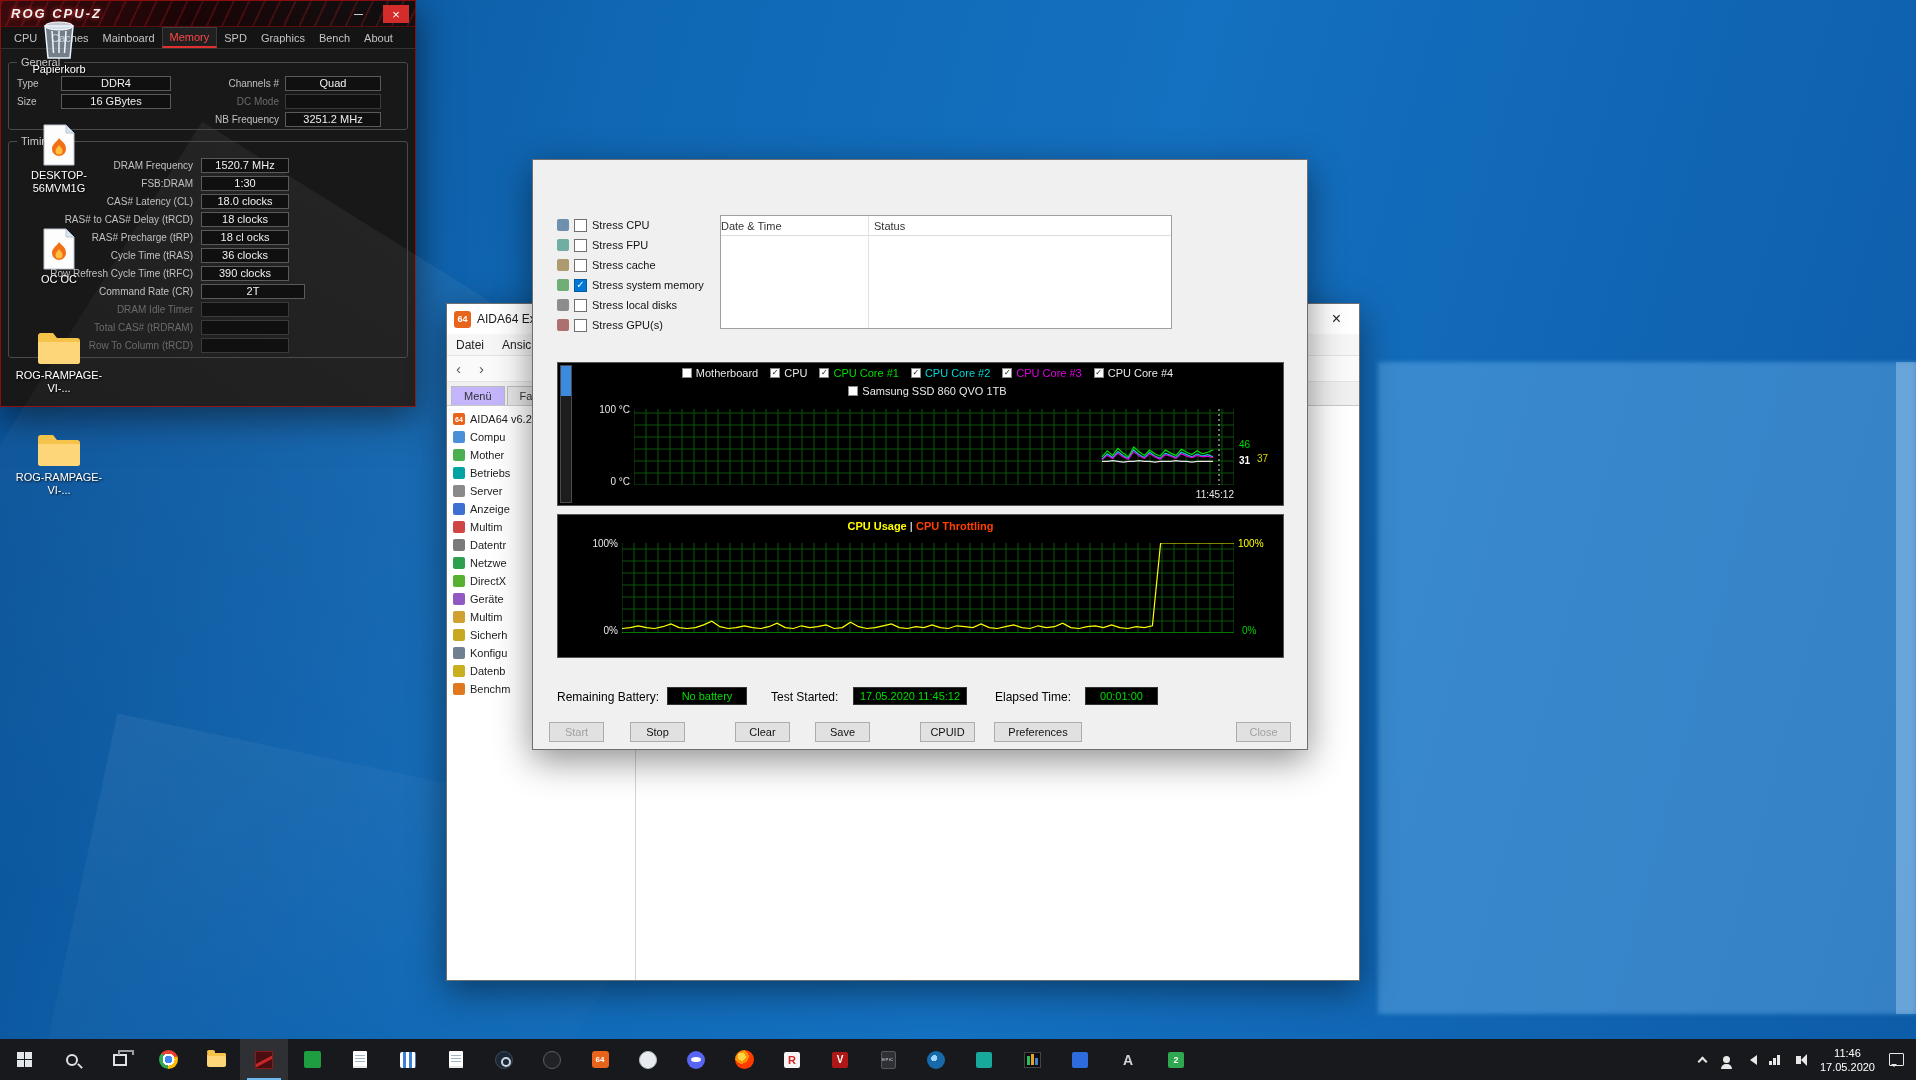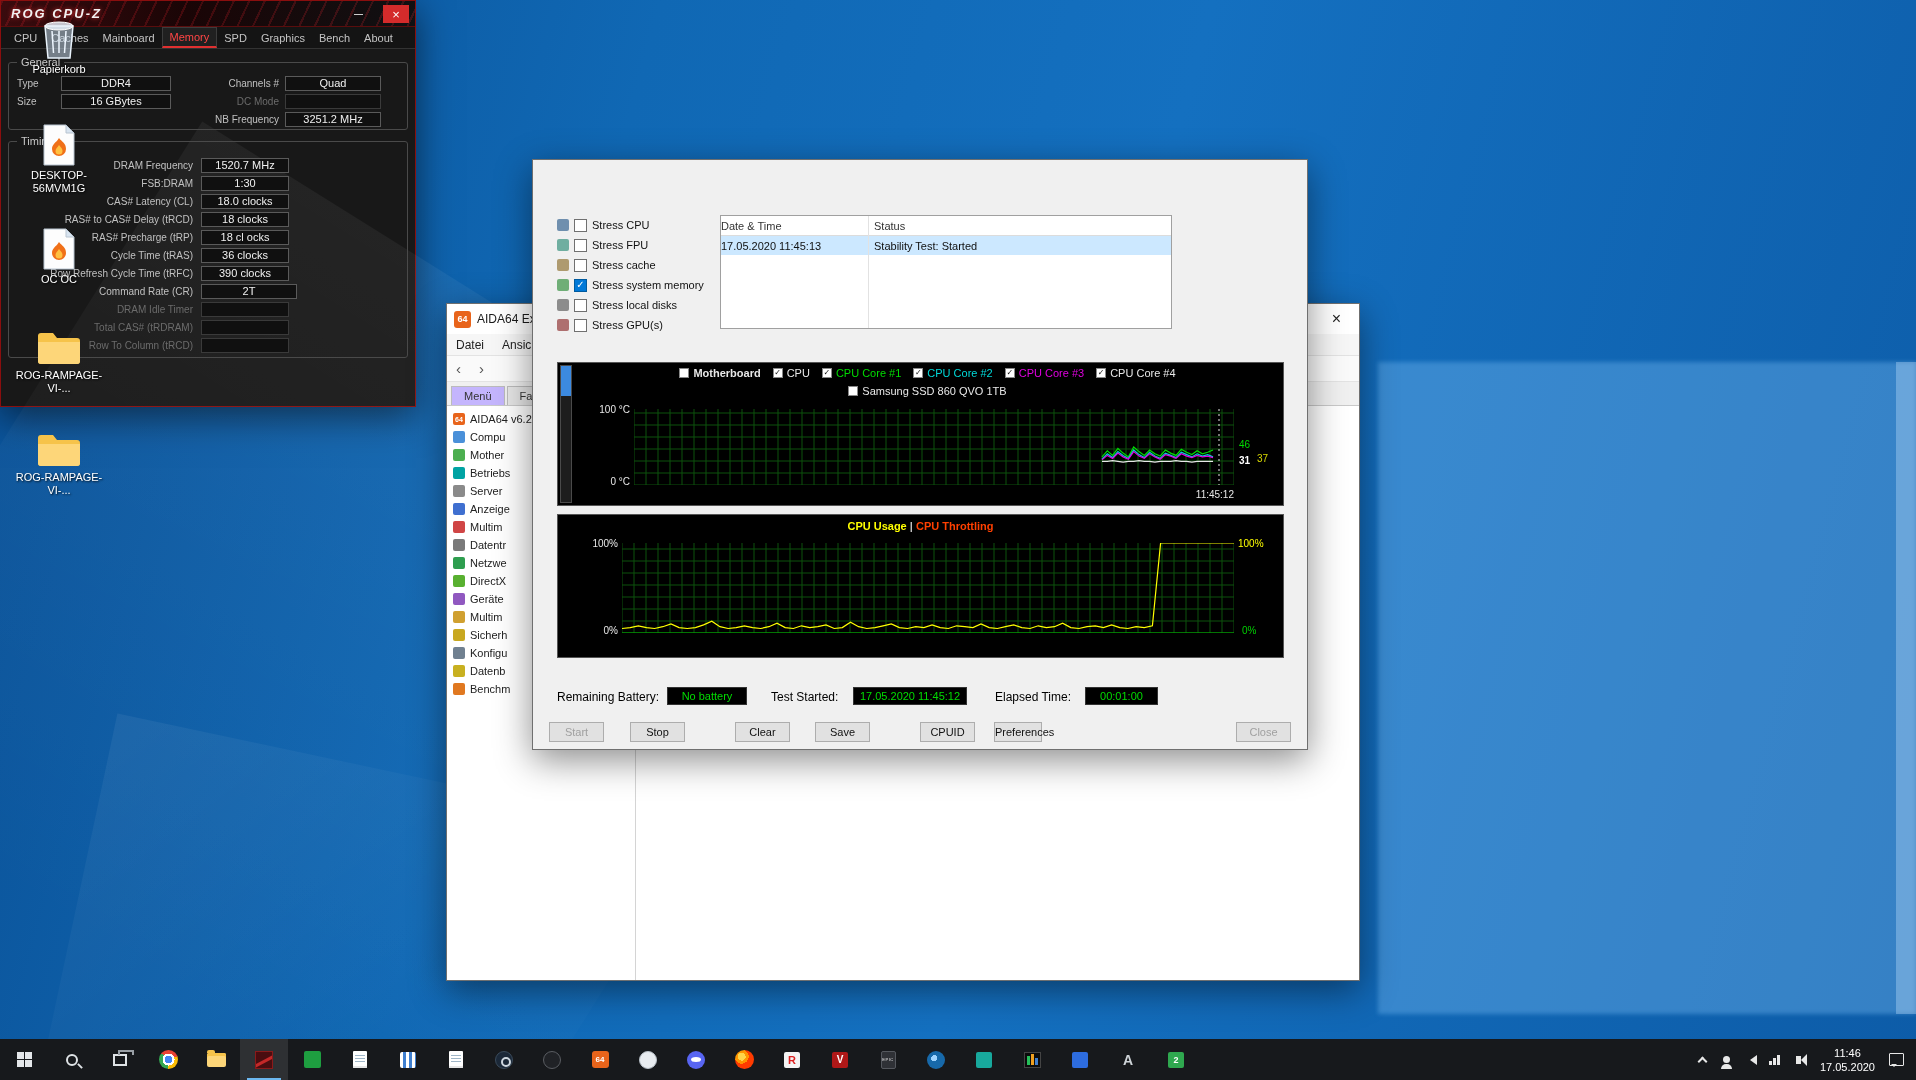--- a/index.html
+++ b/index.html
@@ -351,35 +351,31 @@
         <span class="cbl"></span>
         <span class="stress-lbl">Stress GPU(s)</span>
       </div>
 
     <div id="sst-log">
       <div class="log-vline"></div>
       <div class="log-header">
         <span class="log-col1">Date &amp; Time</span>
         <span class="log-col2">Status</span>
       </div>
-      <div class="log-row selected">
-        <span class="log-col1">17.05.2020 11:45:13</span>
-        <span class="log-col2">Stability Test: Started</span>
-      </div>
     </div>
 
 
     <div class="chart" id="chart-temp">
       <div class="slider-track">
           <div class="slider-thumb"></div>
         </div>
       <div class="legend-row" style="top:4px">
         <span class="legend-item">
             <span class="cbd"></span>
-            <span style="color: rgb(232, 232, 232); font-weight: bold;">Motherboard</span>
+            <span style="color: rgb(232, 232, 232);">Motherboard</span>
           </span>
         <span class="legend-item">
             <span class="cbd checked"></span>
             <span style="color: rgb(232, 232, 232);">CPU</span>
           </span>
         <span class="legend-item">
             <span class="cbd checked"></span>
             <span style="color: rgb(0, 220, 0);">CPU Core #1</span>
           </span>
         <span class="legend-item">
@@ -555,21 +551,21 @@
       <span class="fbox" style="left:296px;width:114px">17.05.2020 11:45:12</span>
       <span class="fl" style="left:438px">Elapsed Time:</span>
       <span class="fbox" style="left:528px;width:73px">00:01:00</span>
     </div>
 
     <div class="btn disabled" style="left:16px;width:55px">Start</div>
     <div class="btn" style="left:97px;width:55px">Stop</div>
     <div class="btn" style="left:202px;width:55px">Clear</div>
     <div class="btn" style="left:282px;width:55px">Save</div>
     <div class="btn" style="left:387px;width:55px">CPUID</div>
-    <div class="btn" style="left:461px;width:48px">Preferences</div>
+    <div class="btn" style="left:461px;width:88px">Preferences</div>
     <div class="btn disabled" style="left:703px;width:55px">Close</div>
   </div>
 
   <div id="cpuz-win">
     <div id="cz-titlebar">
       <span id="cz-title">ROG CPU-Z</span>
       <span id="cz-min"></span>
       <span id="cz-close">×</span>
     </div>
     <div id="cz-tabs">
@@ -607,21 +603,21 @@
       <span class="cz-box" style="left:192px;top:52px;width:88px">18.0 clocks</span>
       <span class="cz-lbl r" style="left:4px;top:72px;width:180px">RAS# to CAS# Delay (tRCD)</span>
       <span class="cz-box" style="left:192px;top:70px;width:88px">18 clocks</span>
       <span class="cz-lbl r" style="left:4px;top:90px;width:180px">RAS# Precharge (tRP)</span>
       <span class="cz-box" style="left:192px;top:88px;width:88px">18 cl ocks</span>
       <span class="cz-lbl r" style="left:4px;top:108px;width:180px">Cycle Time (tRAS)</span>
       <span class="cz-box" style="left:192px;top:106px;width:88px">36 clocks</span>
       <span class="cz-lbl r" style="left:4px;top:126px;width:180px">Row Refresh Cycle Time (tRFC)</span>
       <span class="cz-box" style="left:192px;top:124px;width:88px">390 clocks</span>
       <span class="cz-lbl r" style="left:4px;top:144px;width:180px">Command Rate (CR)</span>
-      <span class="cz-box" style="left:192px;top:142px;width:96px">2T</span>
+      <span class="cz-box" style="left:192px;top:142px;width:104px">2T</span>
       <span class="cz-lbl r dis" style="left:4px;top:162px;width:180px">DRAM Idle Timer</span>
       <span class="cz-box dis" style="left:192px;top:160px;width:88px"></span>
       <span class="cz-lbl r dis" style="left:4px;top:180px;width:180px">Total CAS# (tRDRAM)</span>
       <span class="cz-box dis" style="left:192px;top:178px;width:88px"></span>
       <span class="cz-lbl r dis" style="left:4px;top:198px;width:180px">Row To Column (tRCD)</span>
       <span class="cz-box dis" style="left:192px;top:196px;width:88px"></span>
     </div>
 
     <div id="cz-bottom">
       <span id="cz-version">Version 1.91.0</span>

